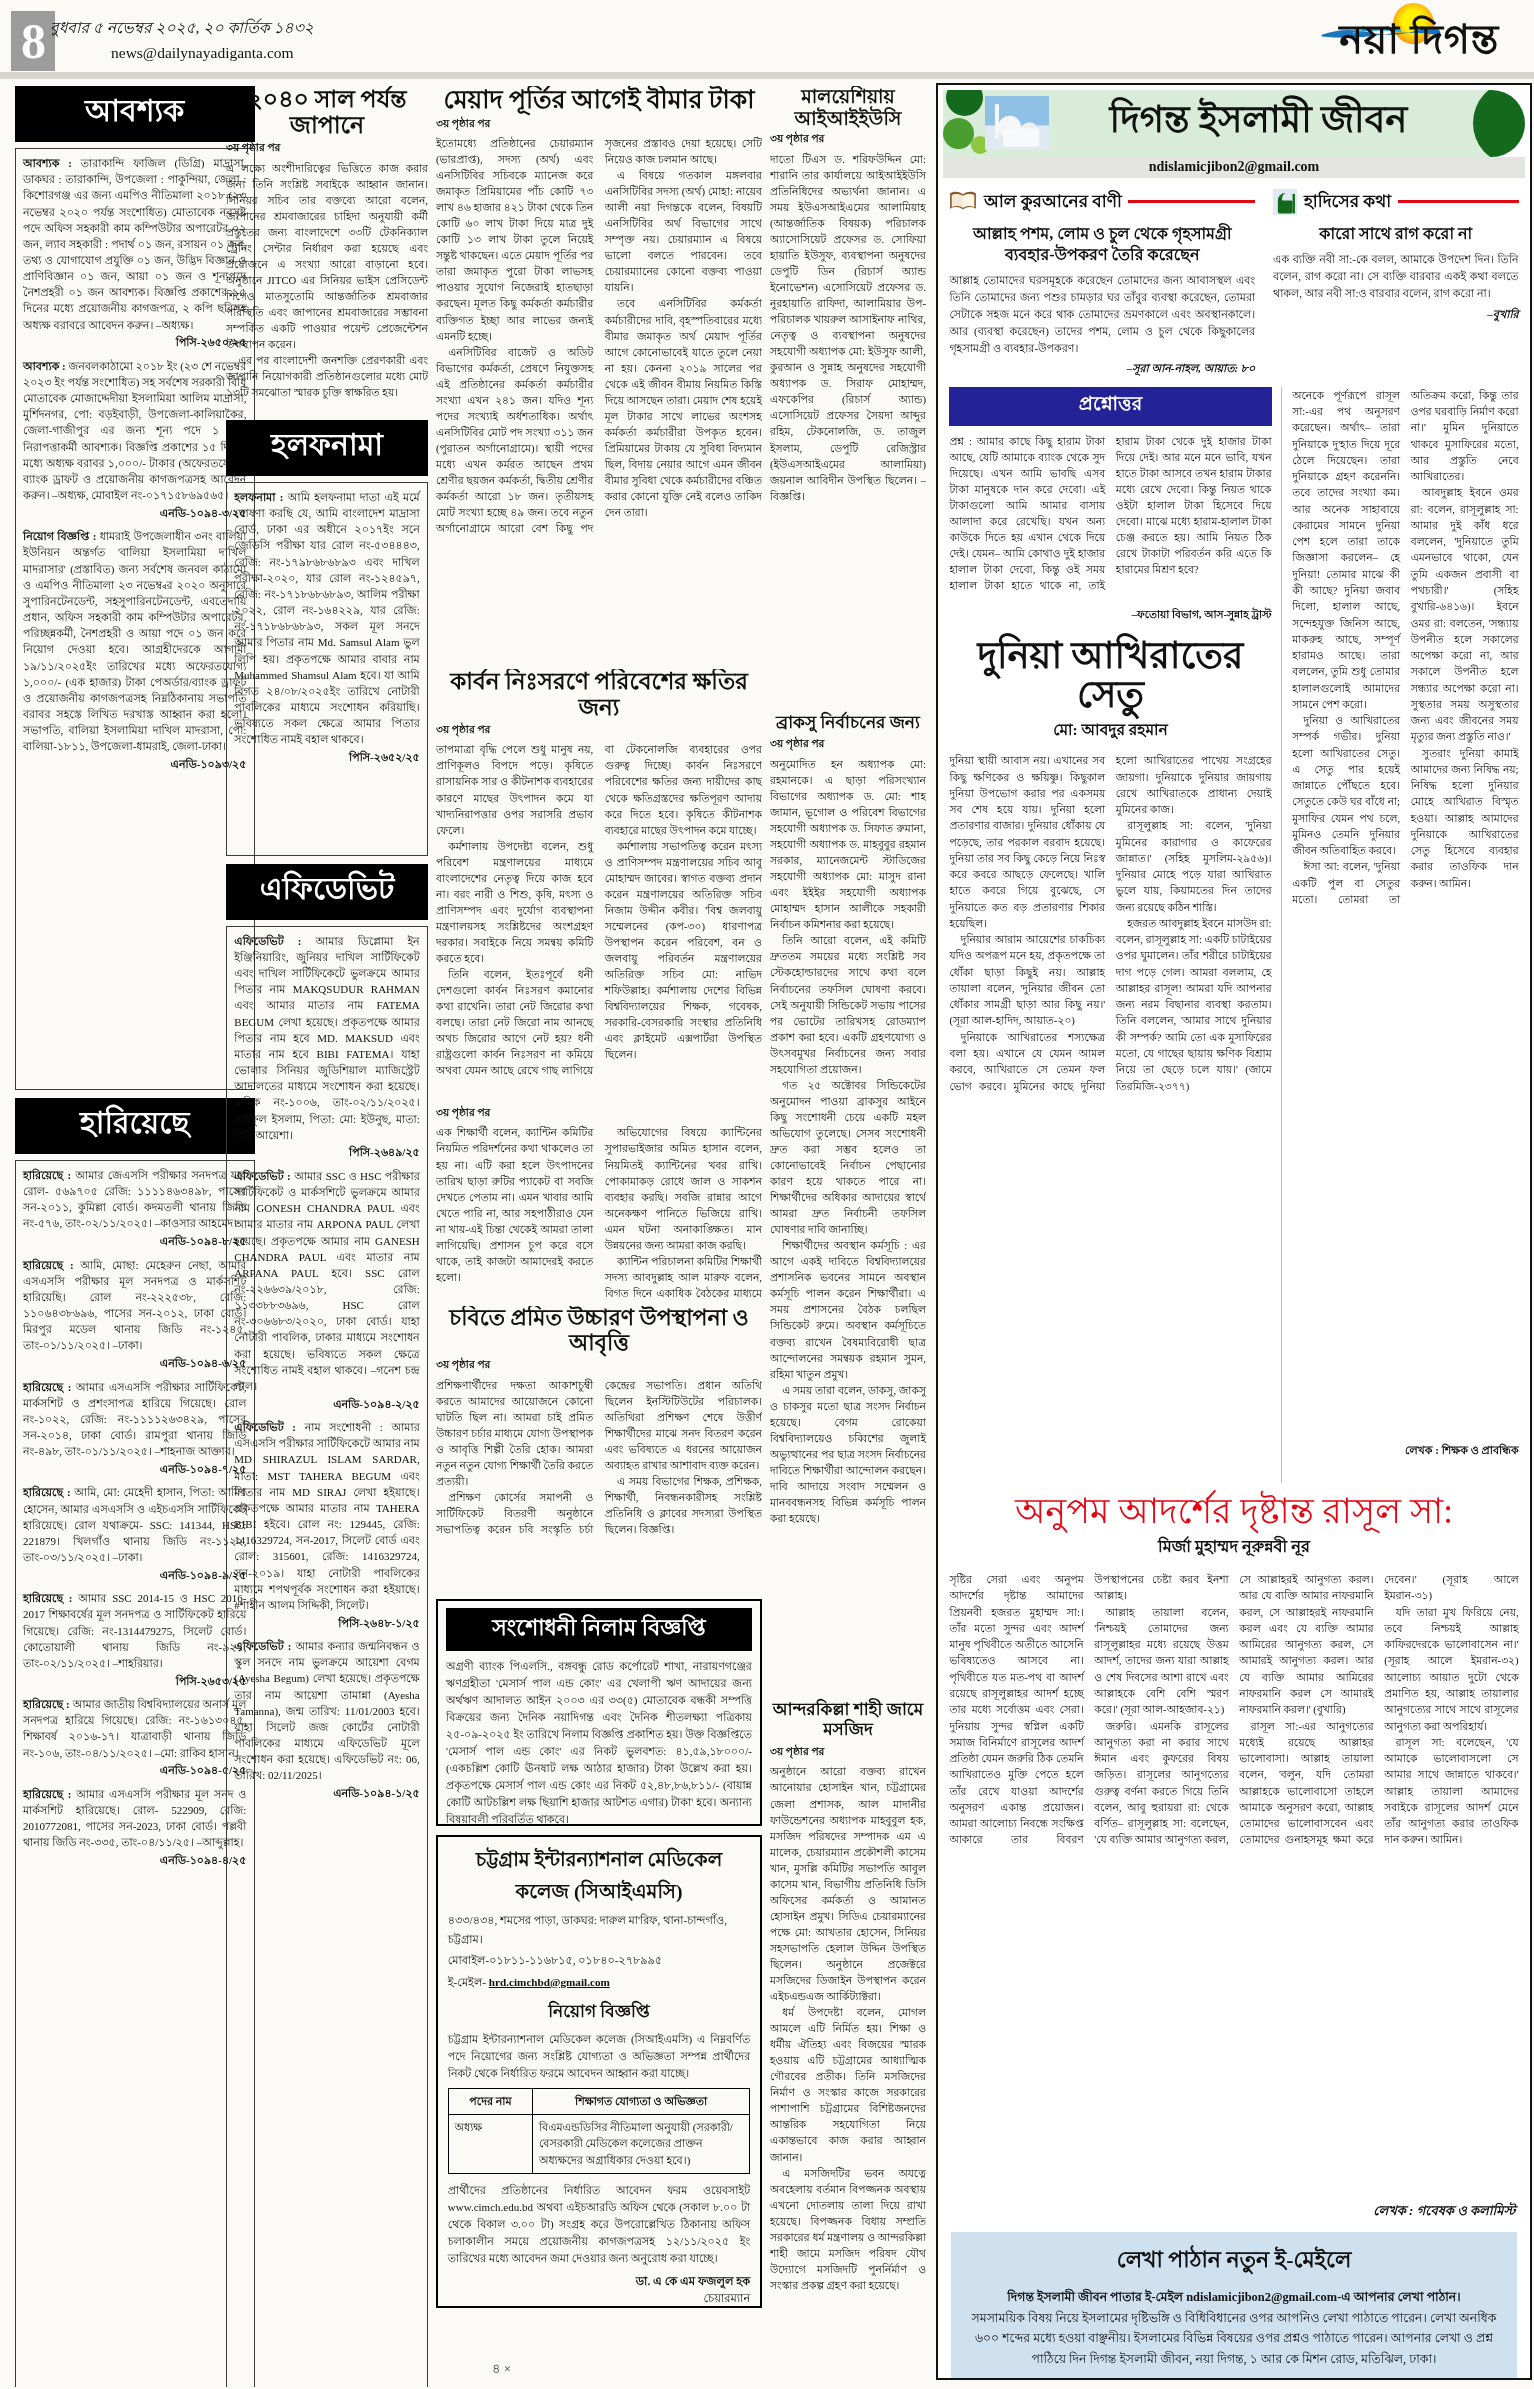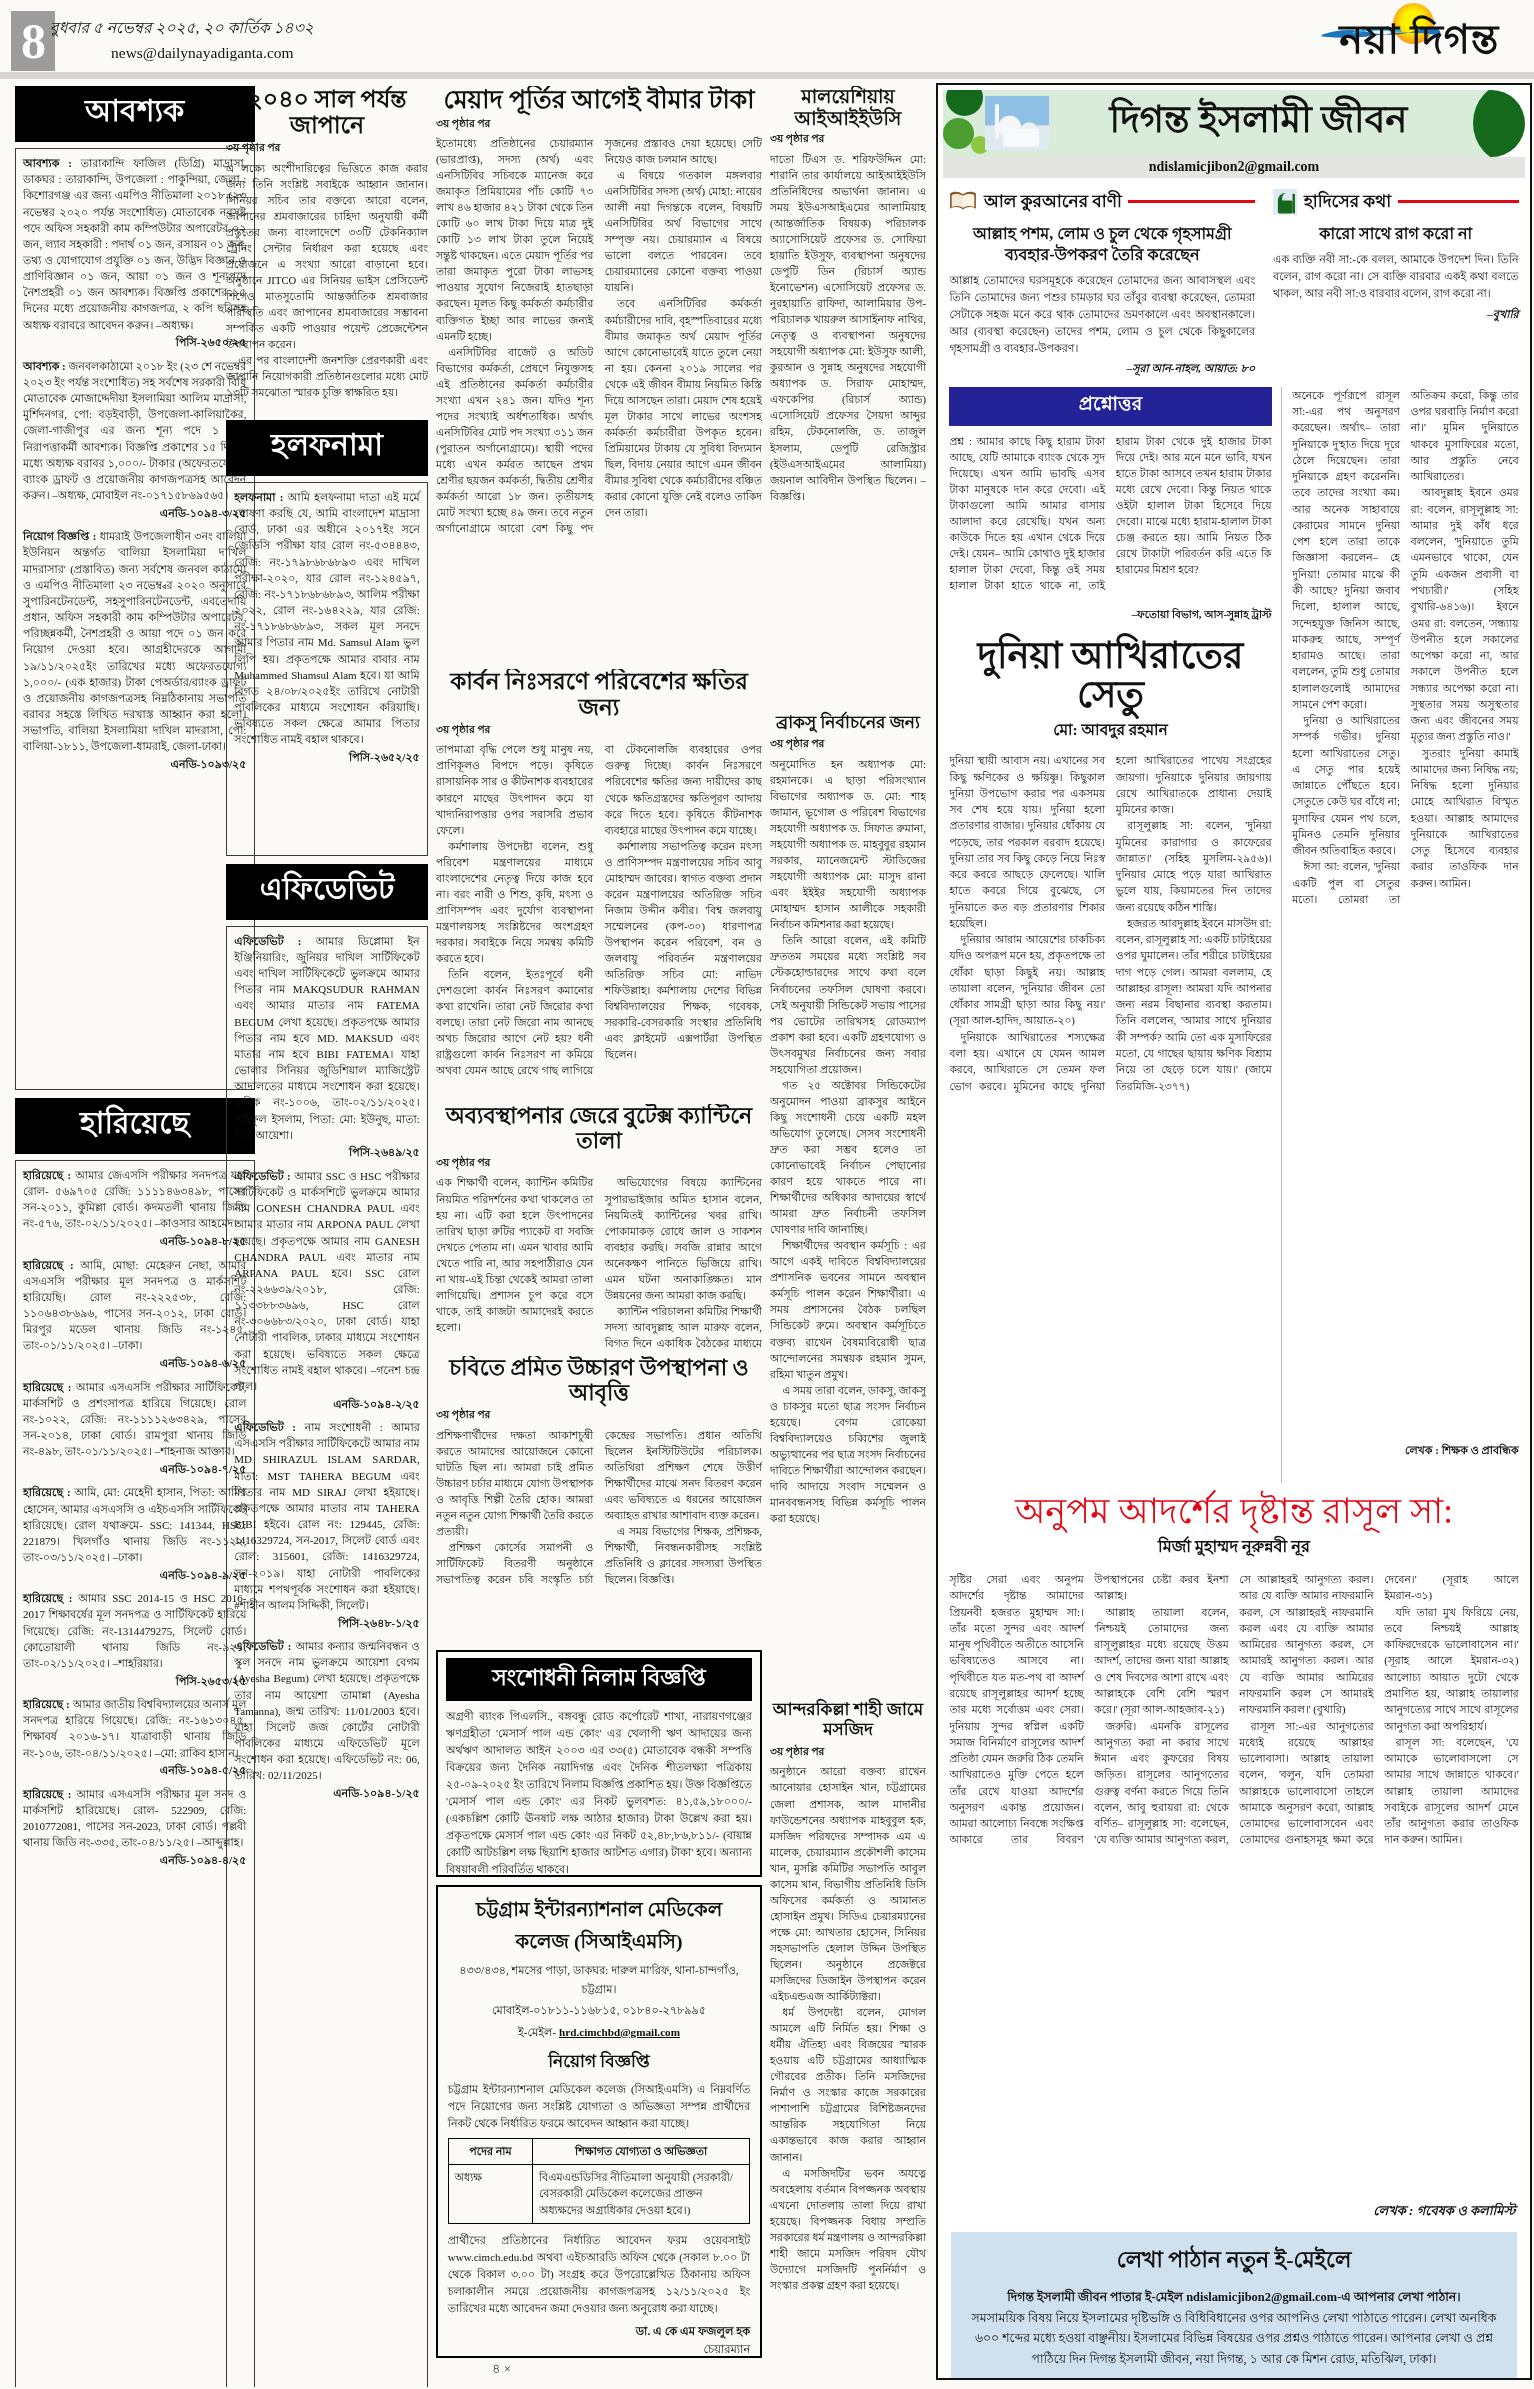--- a/index.html
+++ b/index.html
@@ -35,21 +35,21 @@
   .body1{font-size:10.7px;line-height:1.5;text-align:justify;overflow:hidden;}
   .body2 p,.body1 p{margin:0;text-indent:12.2px;}
   .body2 p:first-child,.body1 p:first-child{text-indent:0;}
   
   .noticebox{border:2.4px solid #000;padding:6.5px 8.1px;overflow:hidden;margin-bottom:8.1px;}
   .noticebox .nbanner{background:#000;color:#fff;text-align:center;font-size:22px;font-weight:bold;padding:1.6px 0 4.9px;margin-bottom:6.5px;}
   .nb-body{font-size:11px;line-height:1.55;text-align:justify;}
   .sig{ text-align:right;font-weight:bold;font-size:11.4px;line-height:1.5;margin-top:4.9px;}
   .cimch{border:2.4px solid #000;padding:8.1px 9.8px;overflow:hidden;}
   .cimch .t1{text-align:center;font-size:19.5px;font-weight:bold;margin:0 0 3.3px;}
-  .cimch .t2,.cimch .t3{text-align:center;font-size:11.2px;margin:0 0 2.4px;}
+  .cimch .t2,.cimch .t3{font-size:11.2px;margin:0 0 2.4px;}
   .cimch .t3 b{text-decoration:underline;}
   .cimch .t4{text-align:center;font-size:17px;font-weight:bold;margin:4.9px 0;}
   .cimch .intro,.cimch .outro{font-size:11px;line-height:1.55;text-align:justify;margin:0 0 6.5px;}
   .cimch table{width:100%;border-collapse:collapse;margin:3.3px 0 8.1px;font-size:11px;}
   .cimch th,.cimch td{border:1.2px solid #000;padding:4.1px 5.7px;text-align:left;vertical-align:top;line-height:1.5;}
   .cimch th{text-align:center;font-weight:bold;}
   
   .islam{position:absolute;left:936px;top:83px;width:592px;height:2293px;border:2.4px solid #111;
          background:#fff;overflow:hidden;}
   .il-mast{position:relative;height:67px;background:#d9ecd9;border-radius:0 49px 49px 0;overflow:hidden;margin:4.9px 4.9px 0;}
@@ -190,21 +190,20 @@
       <h2 style="font-size:23px;">কার্বন নিঃসরণে পরিবেশের ক্ষতির জন্য</h2>
       <div class="cont">৩য় পৃষ্ঠার পর</div>
       <div class="body2" style="height:358px;">
           <p>তাপমাত্রা বৃদ্ধি পেলে শুধু মানুষ নয়, প্রাণিকূলও বিপদে পড়ে। কৃষিতে রাসায়নিক সার ও কীটনাশক ব্যবহারের কারণে মাছের উৎপাদন কমে যা খাদ্যনিরাপত্তার ওপর সরাসরি প্রভাব ফেলে।</p>
           <p>কর্মশালায় উপদেষ্টা বলেন, শুধু পরিবেশ মন্ত্রণালয়ের মাধ্যমে বাংলাদেশের নেতৃত্ব দিয়ে কাজ হবে না। বরং নারী ও শিশু, কৃষি, মৎস্য ও প্রাণিসম্পদ এবং দুর্যোগ ব্যবস্থাপনা মন্ত্রণালয়সহ সংশ্লিষ্টদের অংশগ্রহণ দরকার। সবাইকে নিয়ে সমন্বয় কমিটি করতে হবে।</p>
           <p>তিনি বলেন, ইতঃপূর্বে ধনী দেশগুলো কার্বন নিঃসরণ কমানোর কথা রাখেনি। তারা নেট জিরোর কথা বলছে। তারা নেট জিরো নাম আনছে অথচ জিরোর আগে নেট হয়? ধনী রাষ্ট্রগুলো কার্বন নিঃসরণ না কমিয়ে অথবা যেমন আছে রেখে গাছ লাগিয়ে বা টেকনোলজি ব্যবহারের ওপর গুরুত্ব দিচ্ছে। কার্বন নিঃসরণে পরিবেশের ক্ষতির জন্য দায়ীদের কাছ থেকে ক্ষতিগ্রস্তদের ক্ষতিপূরণ আদায় করে দিতে হবে। কৃষিতে কীটনাশক ব্যবহারে মাছের উৎপাদন কমে যাচ্ছে।</p>
           <p>কর্মশালায় সভাপতিত্ব করেন মৎস্য ও প্রাণিসম্পদ মন্ত্রণালয়ের সচিব আবু মোহাম্মদ জাবের। স্বাগত বক্তব্য প্রদান করেন মন্ত্রণালয়ের অতিরিক্ত সচিব নিজাম উদ্দীন কবীর। 'বিশ্ব জলবায়ু সম্মেলনের (কপ-৩০) ধারণাপত্র উপস্থাপন করেন পরিবেশ, বন ও জলবায়ু পরিবর্তন মন্ত্রণালয়ের অতিরিক্ত সচিব মো: নাভিদ শফিউল্লাহ। কর্মশালায় দেশের বিভিন্ন বিশ্ববিদ্যালয়ের শিক্ষক, গবেষক, সরকারি-বেসরকারি সংস্থার প্রতিনিধি এবং ক্লাইমেট এক্সপার্টরা উপস্থিত ছিলেন।</p>
         </div>
     </div>
     <div class="art">
-      <h2 style="font-size:22px;">অব্যবস্থাপনার জেরে বুটেক্স ক্যান্টিনে তালা</h2>
       <div class="cont">৩য় পৃষ্ঠার পর</div>
       <div class="body2" style="height:177px;">
           <p>এক শিক্ষার্থী বলেন, ক্যান্টিন কমিটির নিয়মিত পরিদর্শনের কথা থাকলেও তা হয় না। এটি করা হলে উৎপাদনের তারিখ ছাড়া রুটির প্যাকেট বা সবজি দেখতে পেতাম না। এমন খাবার আমি খেতে পারি না, আর সহপাঠীরাও যেন না খায়-এই চিন্তা থেকেই আমরা তালা লাগিয়েছি। প্রশাসন চুপ করে বসে থাকে, তাই কাজটা আমাদেরই করতে হলো।</p>
           <p>অভিযোগের বিষয়ে ক্যান্টিনের সুপারভাইজার অমিত হাসান বলেন, নিয়মিতই ক্যান্টিনের খবর রাখি। পোকামাকড় রোধে জাল ও সাকশন ব্যবহার করছি। সবজি রান্নার আগে অনেকক্ষণ পানিতে ভিজিয়ে রাখি। এমন ঘটনা অনাকাঙ্ক্ষিত। মান উন্নয়নের জন্য আমরা কাজ করছি।</p>
           <p>ক্যান্টিন পরিচালনা কমিটির শিক্ষার্থী সদস্য আবদুল্লাহ আল মারুফ বলেন, বিগত দিনে একাধিক বৈঠকের মাধ্যমে ক্যান্টিনের খাবার ও সার্ভিসের মান উন্নয়নের চেষ্টা করা হয়েছে। ক্যান্টিন কর্তৃপক্ষকে নির্দিষ্ট সময়ও দেয়া হয়েছিল।</p>
         </div>
     </div>
     <div class="art">
       <h2 style="font-size:22px;">চবিতে প্রমিত উচ্চারণ উপস্থাপনা ও আবৃত্তি</h2>
       <div class="cont">৩য় পৃষ্ঠার পর</div>

